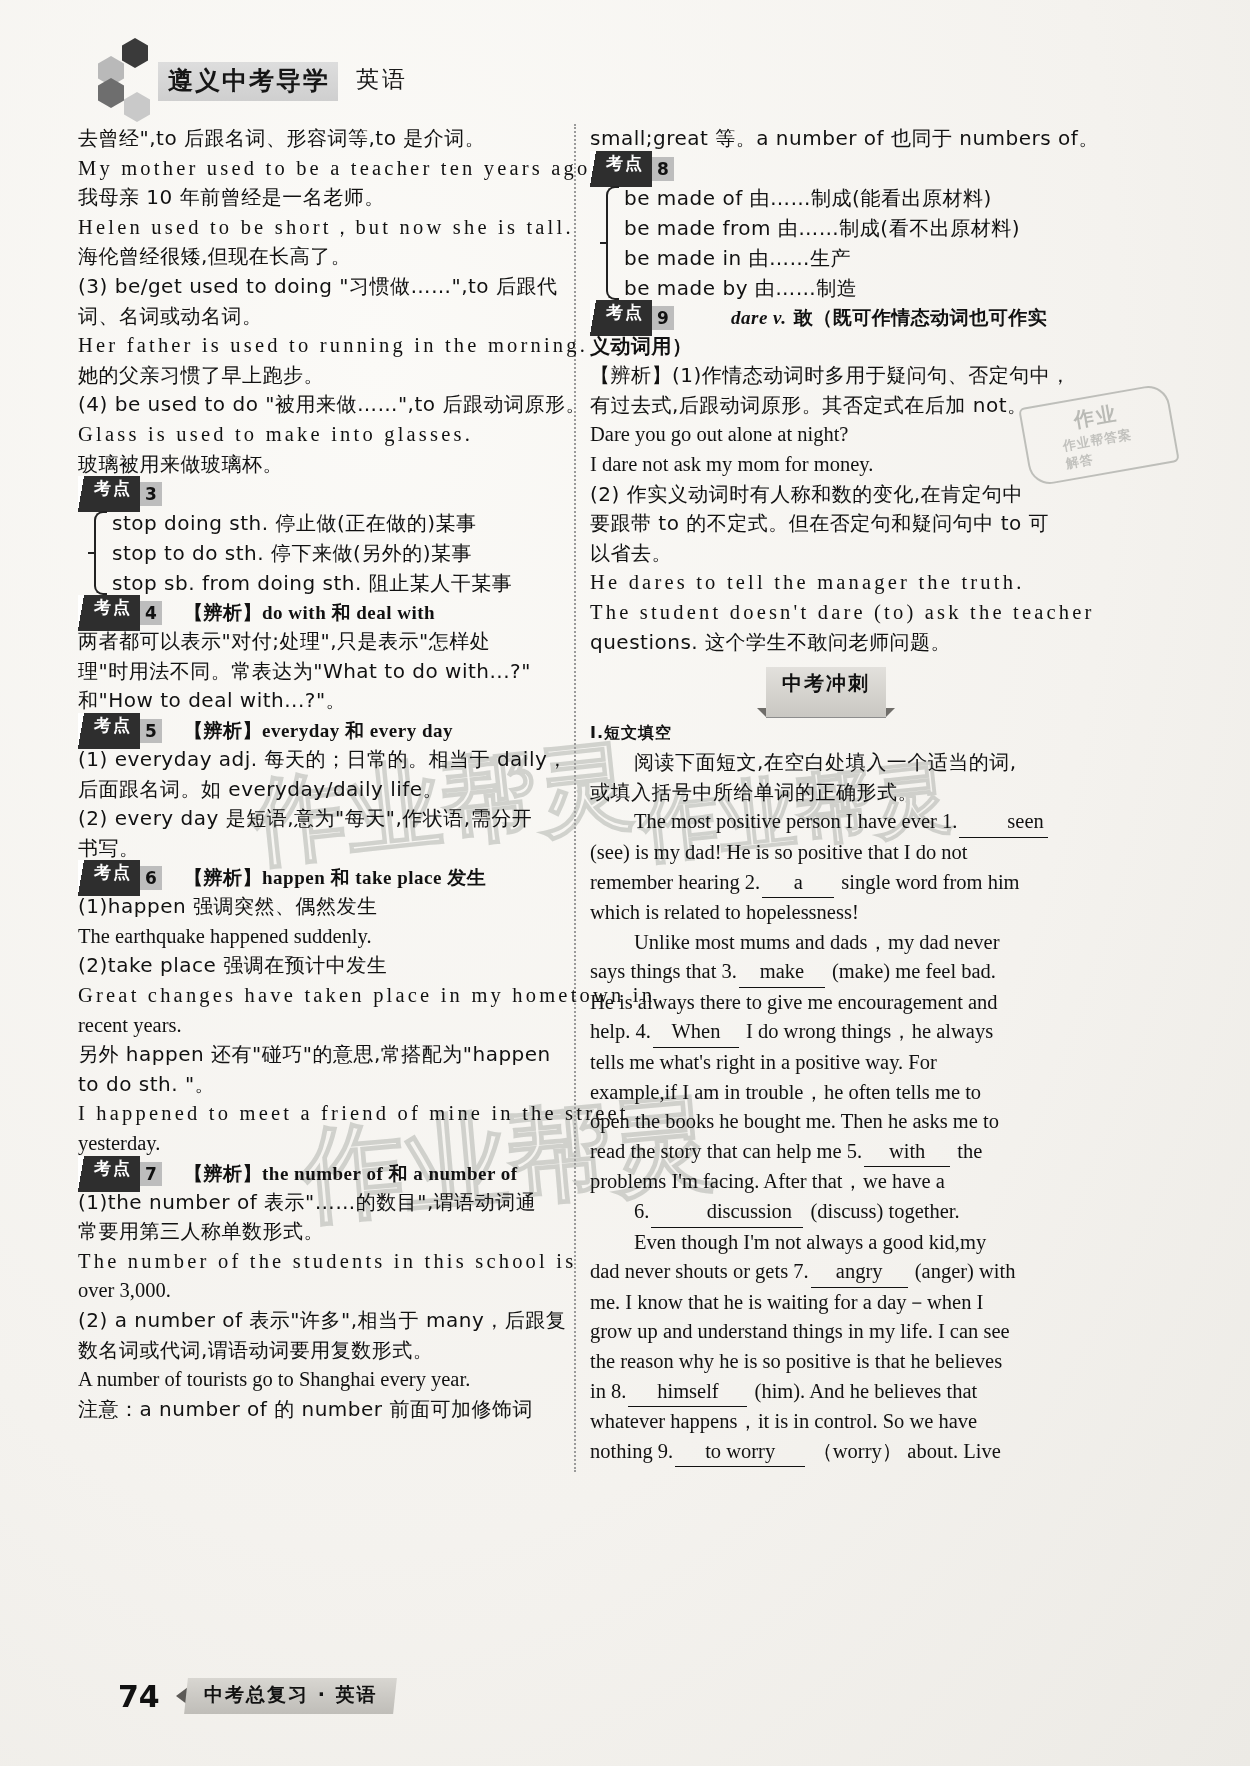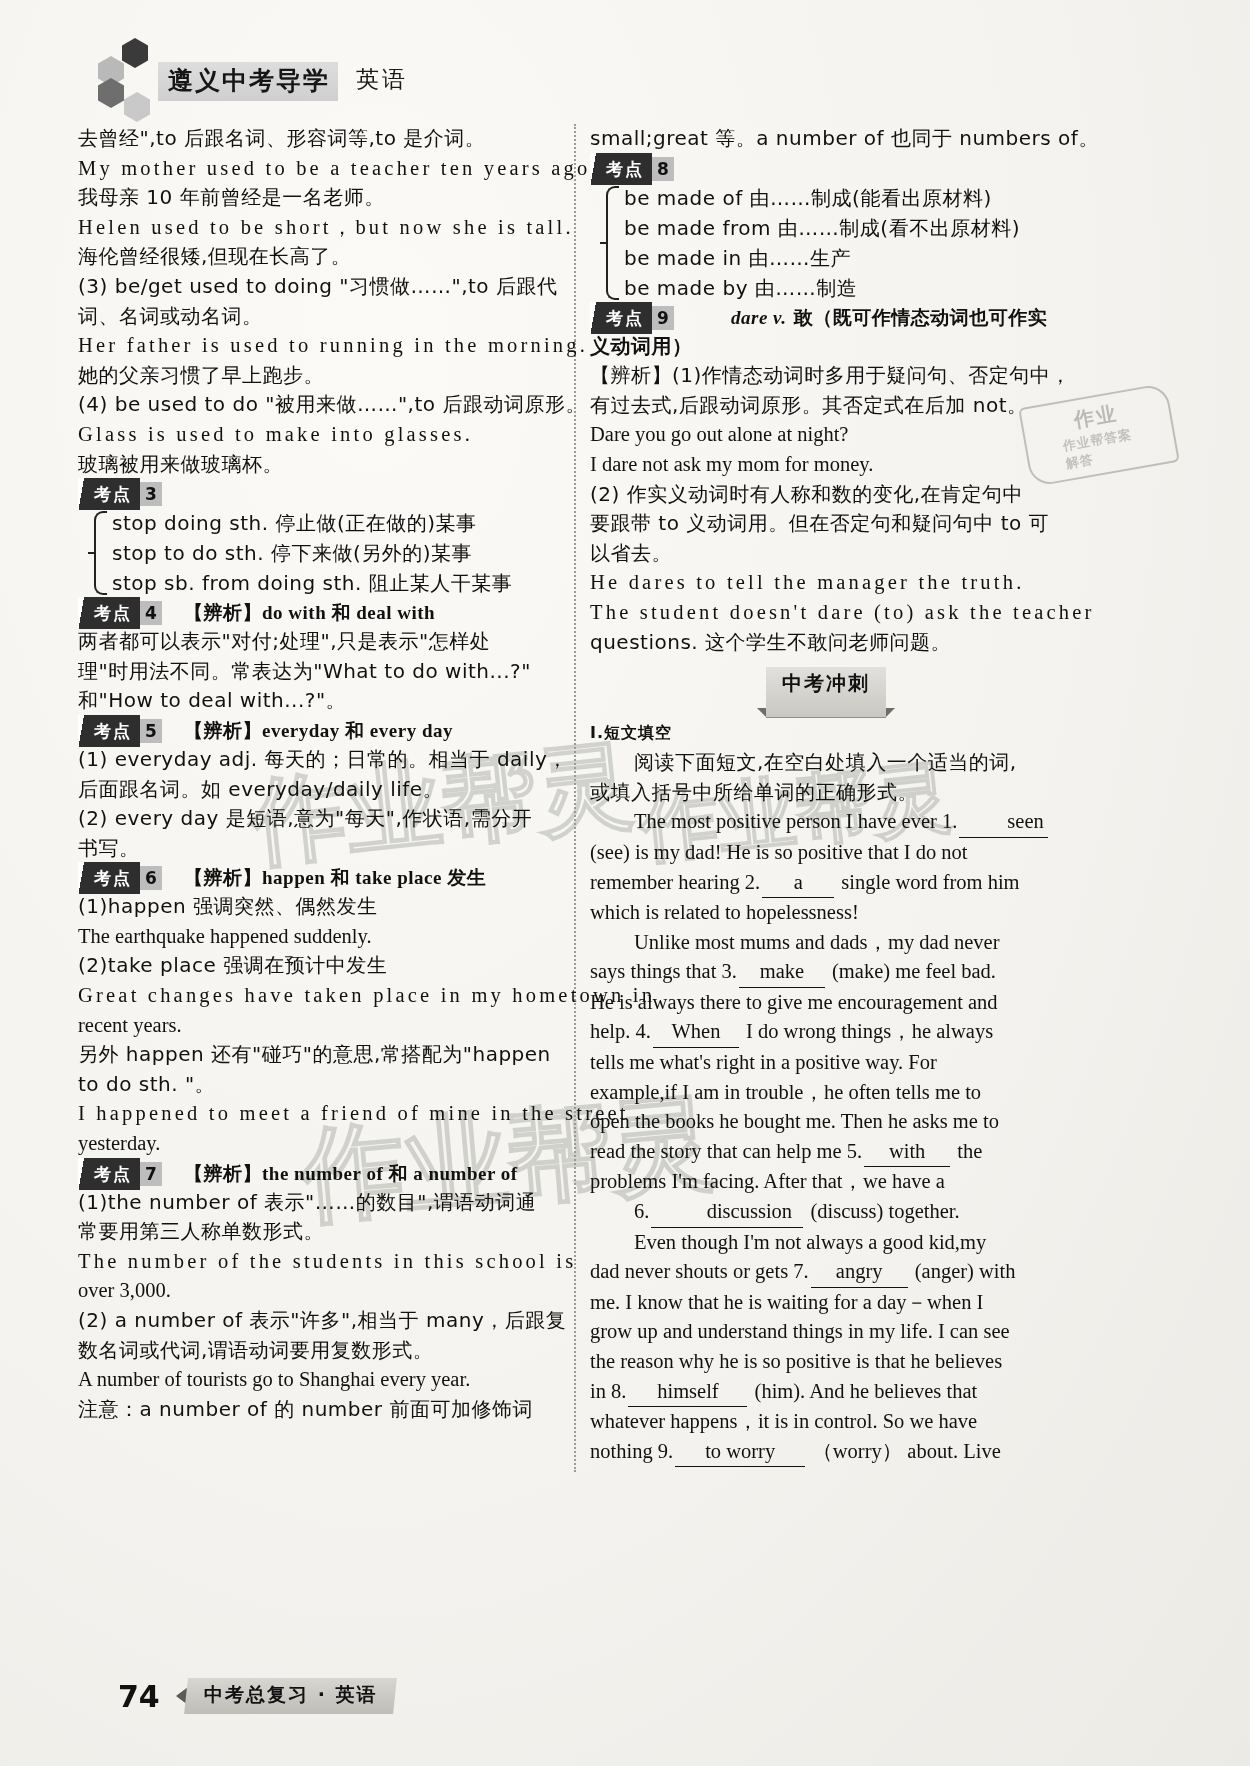--- a/index.html
+++ b/index.html
@@ -60,23 +60,23 @@
   }
   .ln.cn { font-family:"DejaVu Sans", sans-serif; font-size:20px; letter-spacing:.5px; }
   .b { font-weight:bold; }
   .i { font-style:italic;margin-left:35px; }
   .sp { letter-spacing:3.2px; }
 
   
   .kd { display:flex; align-items:center; margin:2px 0 1px 0; height:26px; }
   .kd-tag {
     display:inline-flex; align-items:center;
-    height:32px;
+    height:24px;
     background:linear-gradient(100deg,#ffffff 0 6px,#2e2e2e 6px 100%);
-    padding:0 0 0 0;
+    padding:0 0 12px 0;
   }
   .kd-tag .slash {
     width:16px; height:24px;
     background:linear-gradient(105deg, transparent 0 38%, #2e2e2e 38% 100%);
   }
   .kd-tag .zh {
     color:#fff; font-family:"DejaVu Sans", sans-serif;
     font-weight:bold; font-size:17px; letter-spacing:2px;
     padding:0 8px 0 0; background:#2e2e2e; line-height:24px;
   }
@@ -351,21 +351,21 @@
         </span>
         <span class="kd-num">9</span>
         <span class="kd-title"><span class="en i">dare v.</span>&nbsp;<span>敢（既可作情态动词也可作实</span></span>
       </div>
       <p class="ln cn b">义动词用）</p>
       <p class="ln cn">【辨析】(1)作情态动词时多用于疑问句、否定句中，</p>
       <p class="ln cn">有过去式,后跟动词原形。其否定式在后加 not。</p>
       <p class="ln">Dare you go out alone at night?</p>
       <p class="ln">I dare not ask my mom for money.</p>
       <p class="ln cn">(2) 作实义动词时有人称和数的变化,在肯定句中</p>
-      <p class="ln cn">要跟带 to 义动词用。但在否定句和疑问句中 to 可</p>
+      <p class="ln cn">要跟带 to 的不定式。但在否定句和疑问句中 to 可</p>
       <p class="ln cn">以省去。</p>
       <p class="ln sp">He dares to tell the manager the truth.</p>
       <p class="ln sp">The student doesn't dare (to) ask the teacher</p>
       <p class="ln cn">questions. 这个学生不敢问老师问题。</p>
 
       <div class="banner-row">
         <div class="banner">中考冲刺</div>
       </div>
 
       <p class="sect-head">Ⅰ.短文填空</p>

